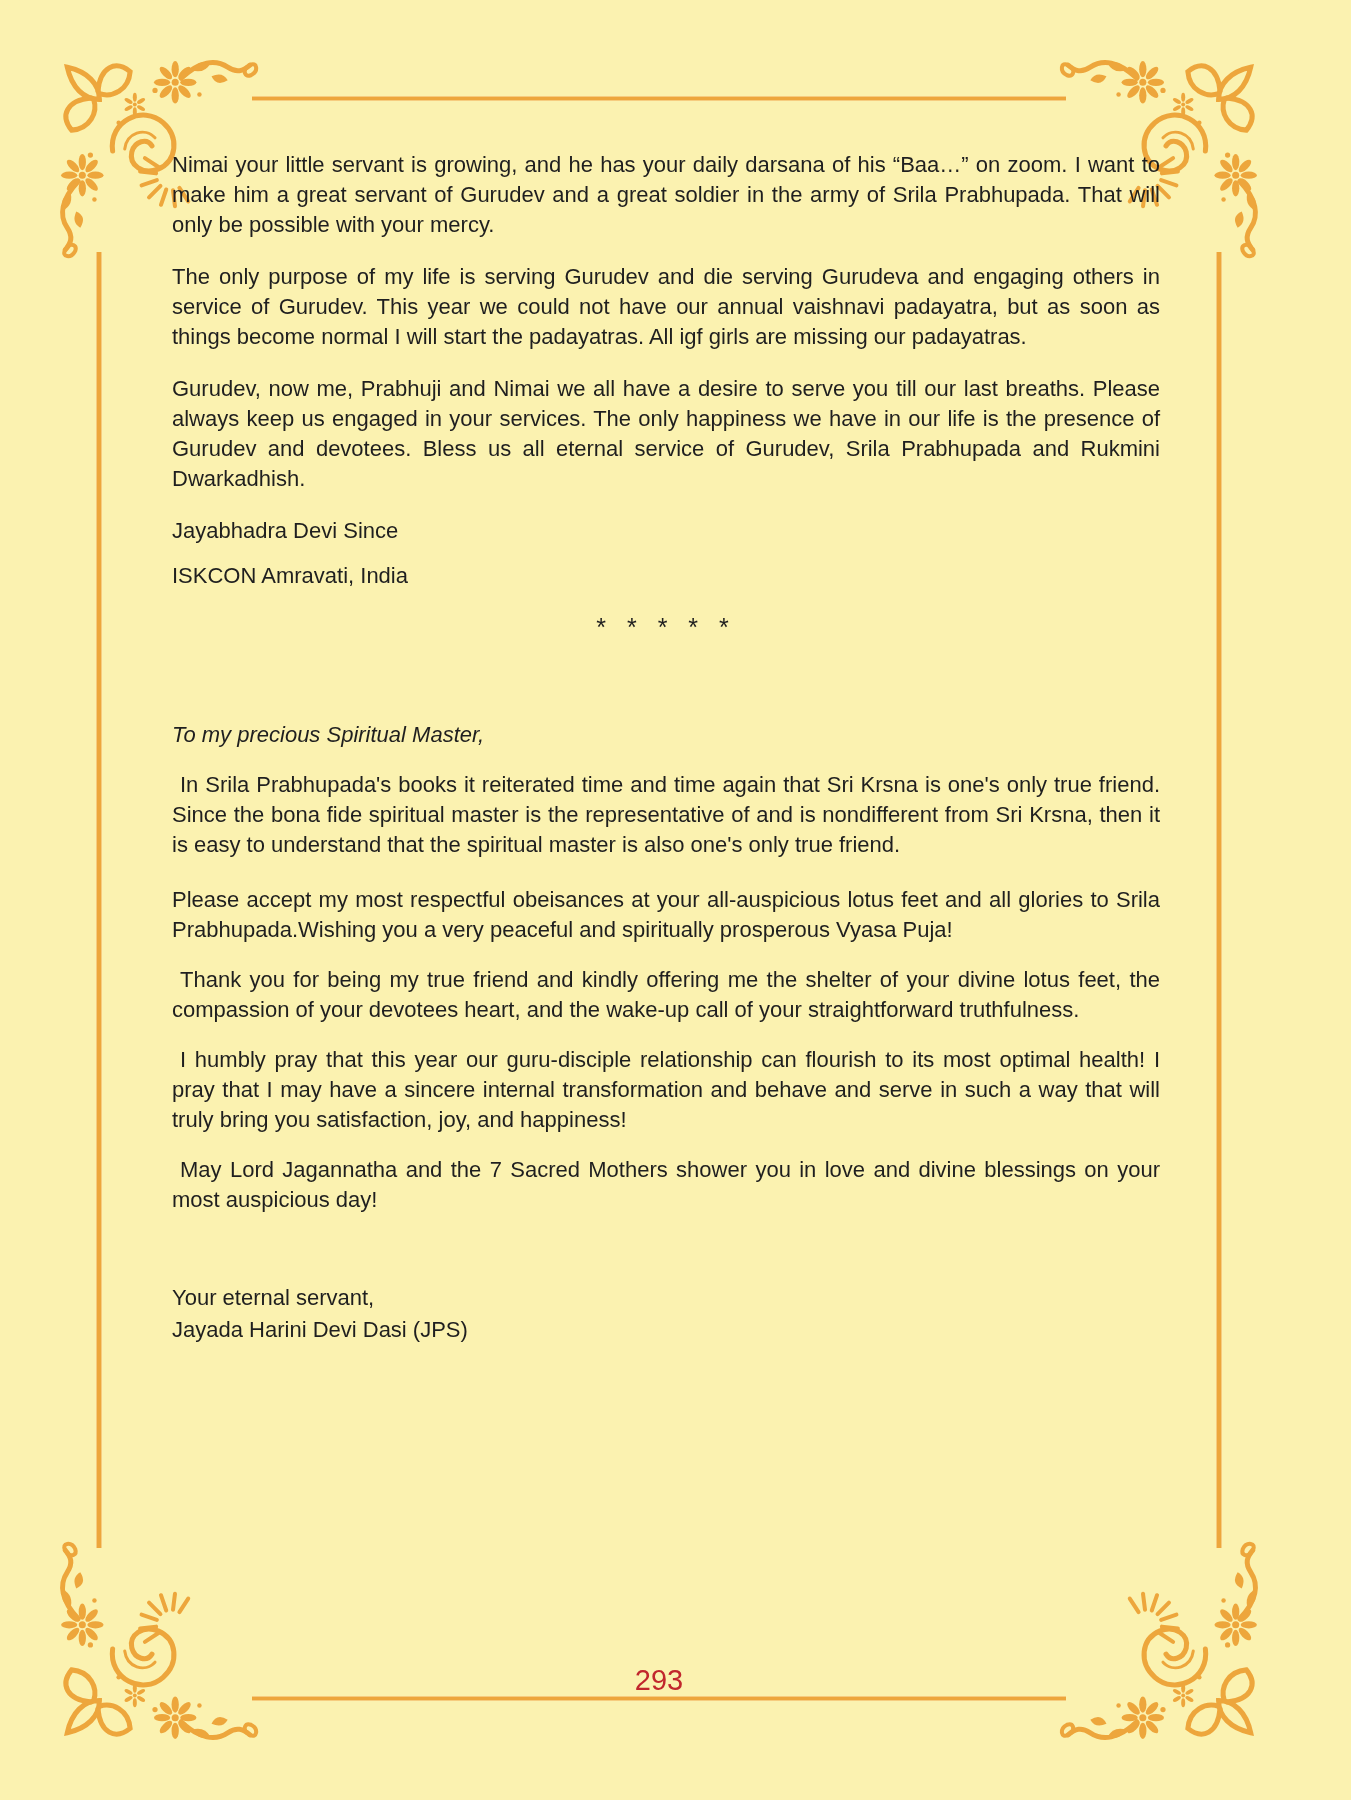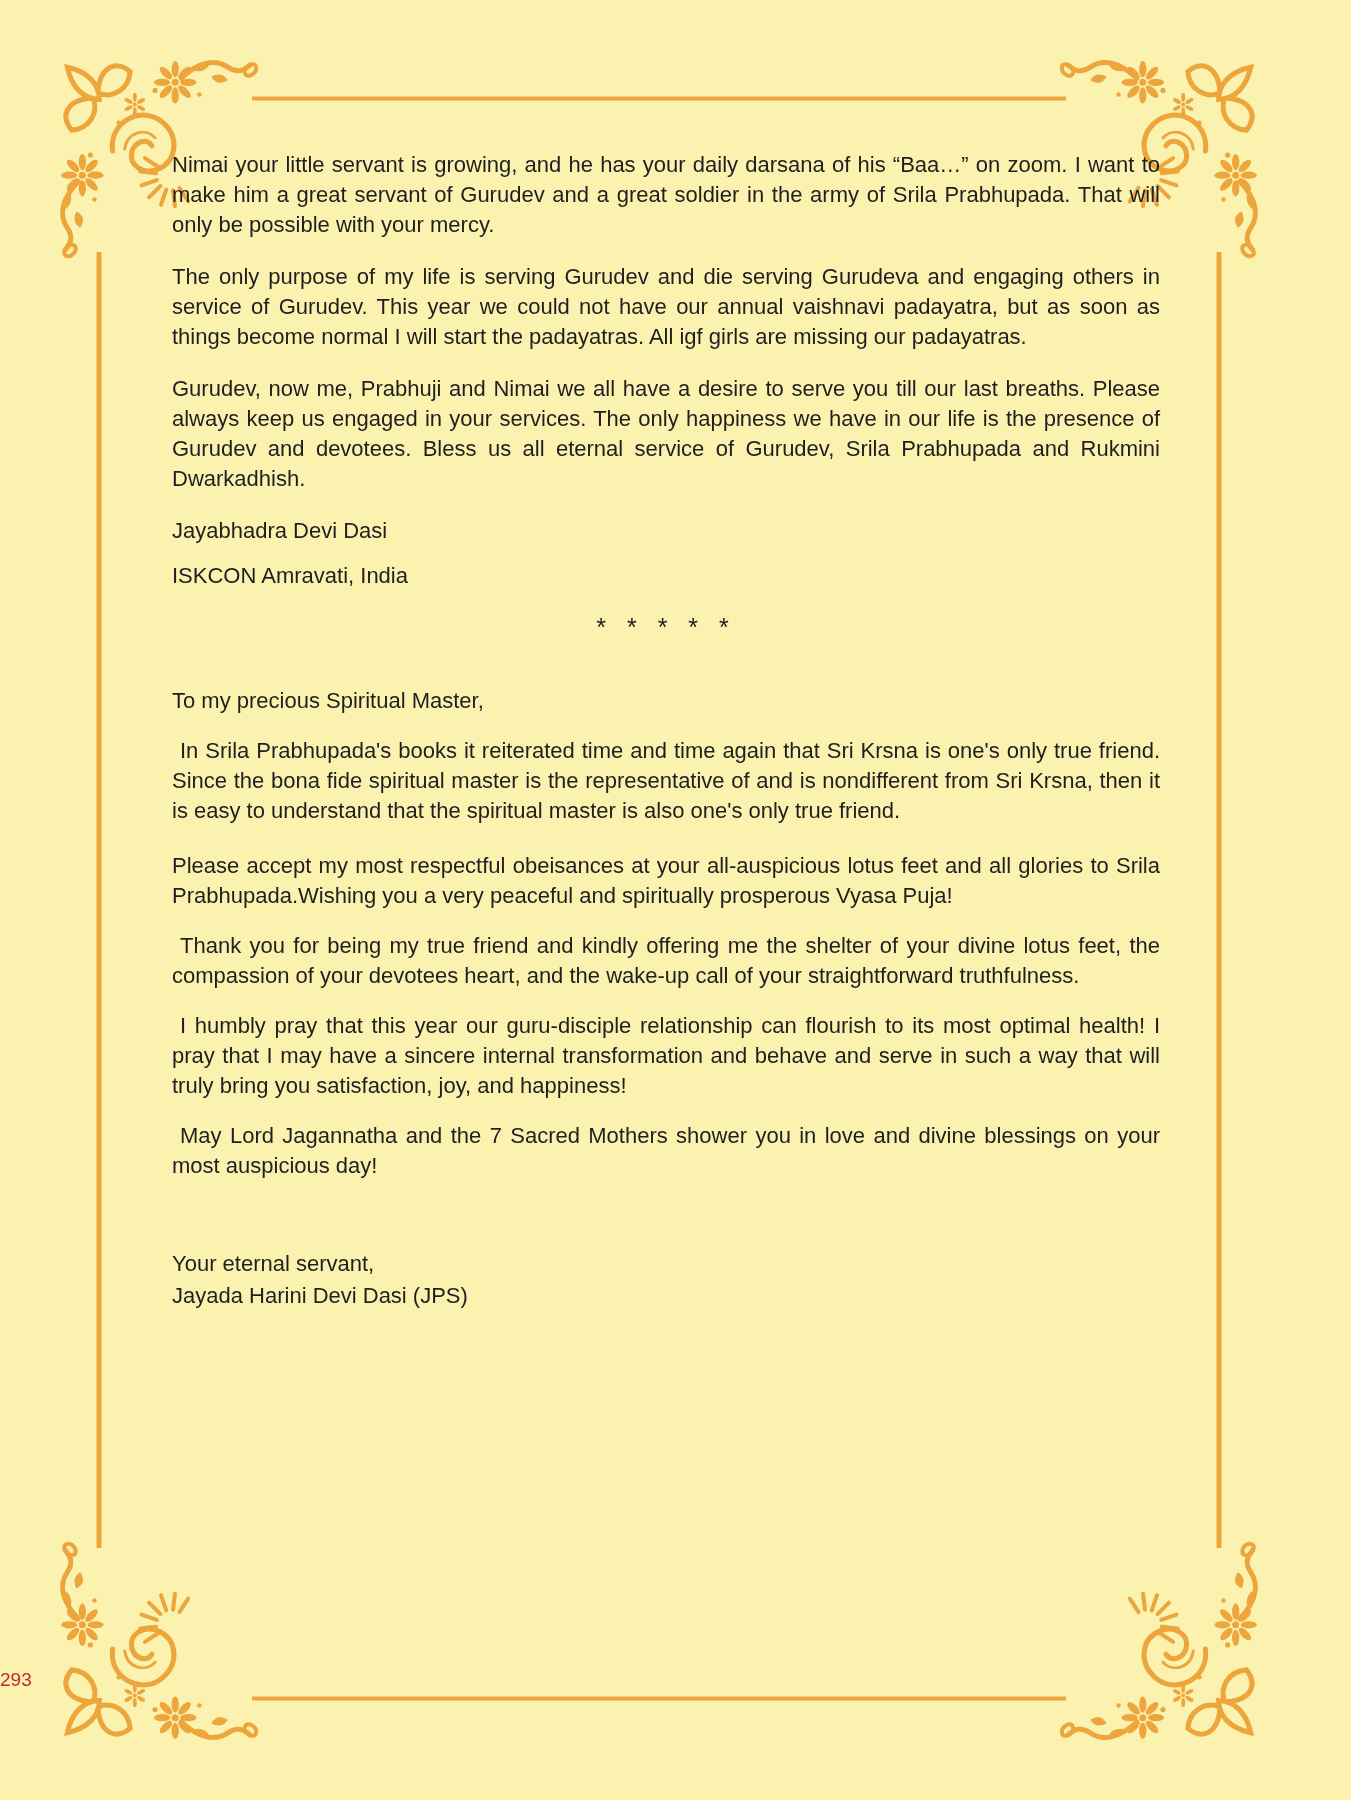--- a/index.html
+++ b/index.html
@@ -51,30 +51,30 @@
   .para{text-align:justify;text-justify:inter-word;margin:0;}
   .l1-p{margin:0 0 22px 0;}
   .sig-line{margin:0;}
   .l1-closing{margin-top:70px;}
   .l1-sig{margin-top:17px;}
   .l1-loc{margin-top:15px;}
   .separator{
     margin-top:21px;text-align:center;
     font-size:25px;letter-spacing:7px;
   }
-  .l2-salutation{margin-top:44px;}
+  .l2-salutation{margin-top:78px;font-style:italic;}
   .l2-p1{margin-top:25px;}
   .l2-p{margin-top:20px;}
   .indent{text-indent:8px;}
   .l2-closing{margin-top:68px;}
   .l2-sig{margin-top:2px;}
   .page-number{
     position:absolute;left:0;right:0;bottom:106px;
-    color:var(--red);
-    font-size:19px;line-height:28px;
+    text-align:center;color:var(--red);
+    font-size:29px;line-height:28px;
   }
   .defs-svg{position:absolute;width:0;height:0;overflow:hidden;}
 </style>
 </head>
 <body>
 
 <svg class="defs-svg" aria-hidden="true">
   <defs>
     <symbol id="corner-flourish" viewBox="0 0 210 210">
 
@@ -172,21 +172,21 @@
   <svg class="corner br">
       <use href="#corner-flourish"></use>
     </svg>
 
   <div class="content">
 
     <div>
       <p class="para l1-p">Nimai your little servant is growing, and he has your daily darsana of his “Baa…” on zoom. I want to make him a great servant of Gurudev and a great soldier in the army of Srila Prabhupada. That will only be possible with your mercy.</p>
       <p class="para l1-p">The only purpose of my life is serving Gurudev and die serving Gurudeva and engaging others in service of Gurudev. This year we could not have our annual vaishnavi padayatra, but as soon as things become normal I will start the padayatras. All igf girls are missing our padayatras.</p>
       <p class="para l1-p">Gurudev, now me, Prabhuji and Nimai we all have a desire to serve you till our last breaths. Please always keep us engaged in your services. The only happiness we have in our life is the presence of Gurudev and devotees. Bless us all eternal service of Gurudev, Srila Prabhupada and Rukmini Dwarkadhish.</p>
-      <p class="para sig-line l1-sig">Jayabhadra Devi Dasi</p>
+      <p class="para sig-line l1-sig">Jayabhadra Devi Since</p>
       <p class="para sig-line l1-loc">ISKCON Amravati, India</p>
     </div>
 
     <p class="separator">* * * * *</p>
 
     <div>
       <p class="para sig-line l2-salutation">To my precious Spiritual Master,</p>
       <p class="para l2-p indent">In Srila Prabhupada's books it reiterated time and time again that Sri Krsna is one's only true friend. Since the bona fide spiritual master is the representative of and is nondifferent from Sri Krsna, then it is easy to understand that the spiritual master is also one's only true friend.</p>
       <p class="para l2-p1">Please accept my most respectful obeisances at your all-auspicious lotus feet and all glories to Srila Prabhupada.Wishing you a very peaceful and spiritually prosperous Vyasa Puja!</p>
       <p class="para l2-p indent">Thank you for being my true friend and kindly offering me the shelter of your divine lotus feet, the compassion of your devotees heart, and the wake-up call of your straightforward truthfulness.</p>

